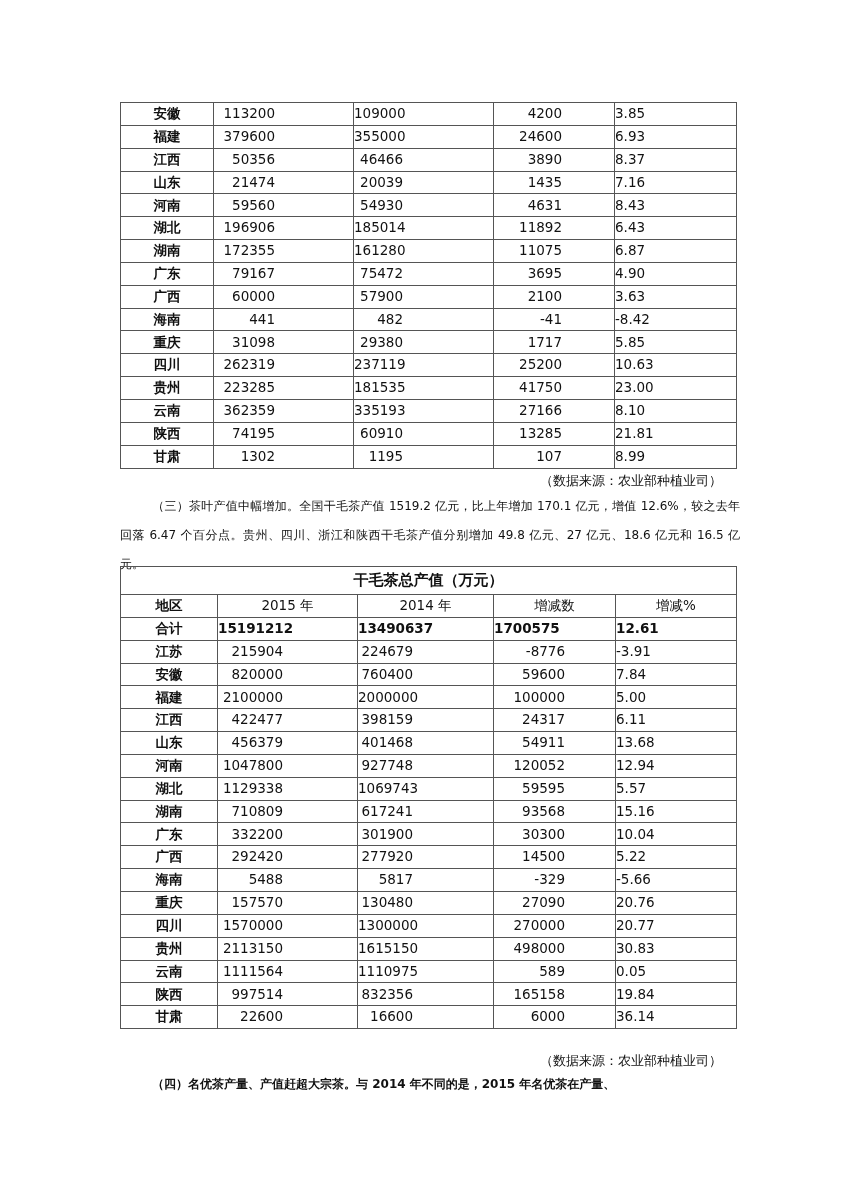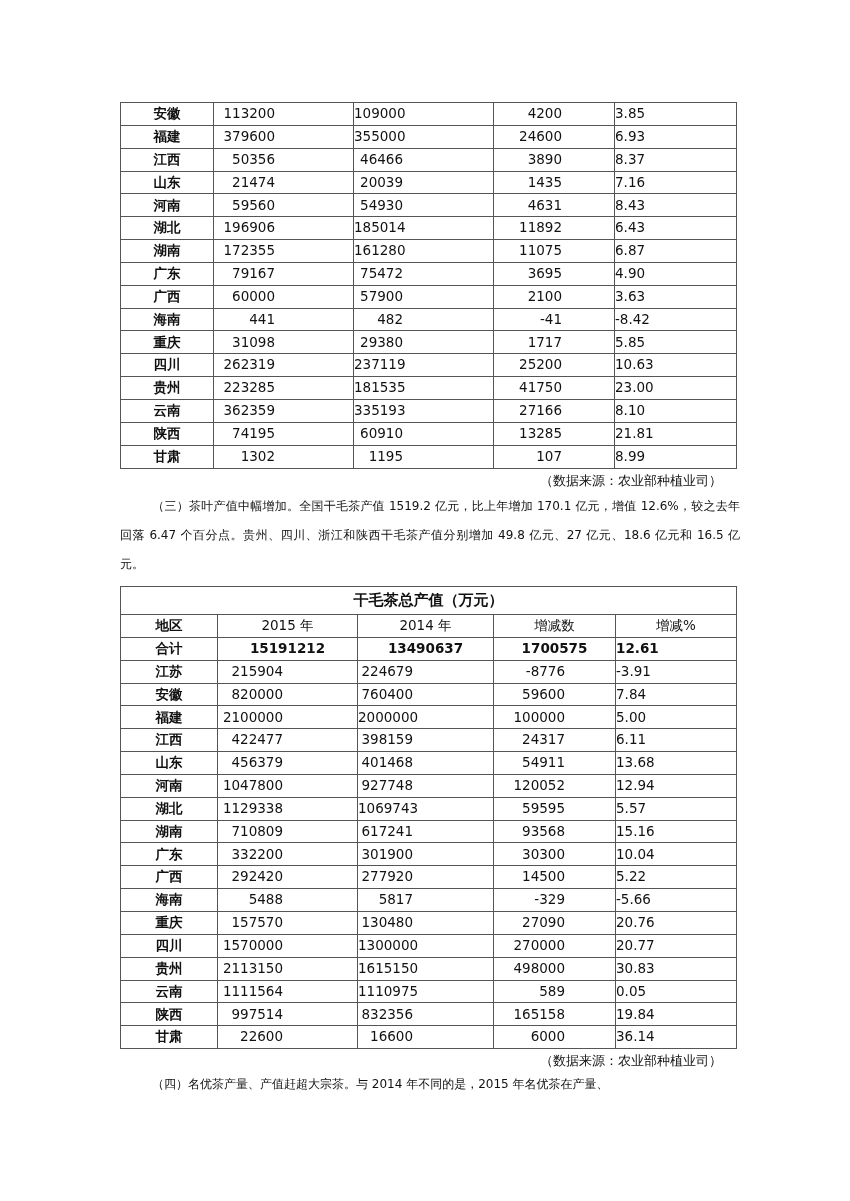--- a/index.html
+++ b/index.html
@@ -21,31 +21,31 @@
       line-height: 1;
     }
     table.data td.region { text-align: center; font-weight: bold; }
     table.data td.num { text-align: right; }
     table.data td.pct { text-align: left; }
     #t1 { left: 120px; top: 102px; width: 616px; }
     #t1 tr { height: 22.85px; }
     #t1 td.c1 { padding-right: 78px; }
     #t1 td.c2 { padding-right: 90px; }
     #t1 td.c3 { padding-right: 52px; }
-    #t2 { left: 120px; top: 566px; width: 616px; margin-top: 20px; }
+    #t2 { left: 120px; top: 566px; width: 616px; }
     #t2 tr { height: 22.85px; }
     #t2 tr.title-row { height: 28px; }
     #t2 tr.title-row td { text-align: center; font-weight: bold; font-size: 15px; }
     #t2 td.c1 { padding-right: 74px; }
     #t2 td.c2 { padding-right: 80px; }
     #t2 td.c3 { padding-right: 50px; }
     #t2 tr.header-row td { text-align: center; font-weight: normal; }
     #t2 tr.header-row td.region { font-weight: bold; }
     #t2 tr.total-row td { font-weight: bold; }
-    #t2 tr.total-row td.num { text-align: center; padding-right: 0; }
+    #t2 tr.total-row td.num { text-align: left; padding-right: 0; }
     .source {
       position: absolute; right: 128px; font-size: 13px; color: #111;
     }
     .para {
       position: absolute; left: 120px; width: 620px;
       font-size: 12px; line-height: 29px; color: #111;
       text-align: justify;
     }
     .para .indent { display: inline-block; width: 32px; }
   </style>
@@ -325,15 +325,15 @@
         <td class="num c1">22600</td>
         <td class="num c2">16600</td>
         <td class="num c3">6000</td>
         <td class="pct">36.14</td>
       </tr>
     </tbody>
 </table>
 
 <div class="source" style="top:1052px;">（数据来源：农业部种植业司）</div>
 
-<div class="para" style="top:1070px;">
+<div class="para" style="top:1070px;font-weight:bold;">
   <span class="indent"></span><span>（四）名优茶产量、产值赶超大宗茶。与 2014 年不同的是，2015 年名优茶在产量、</span>
 </div>
 
 </body></html>

